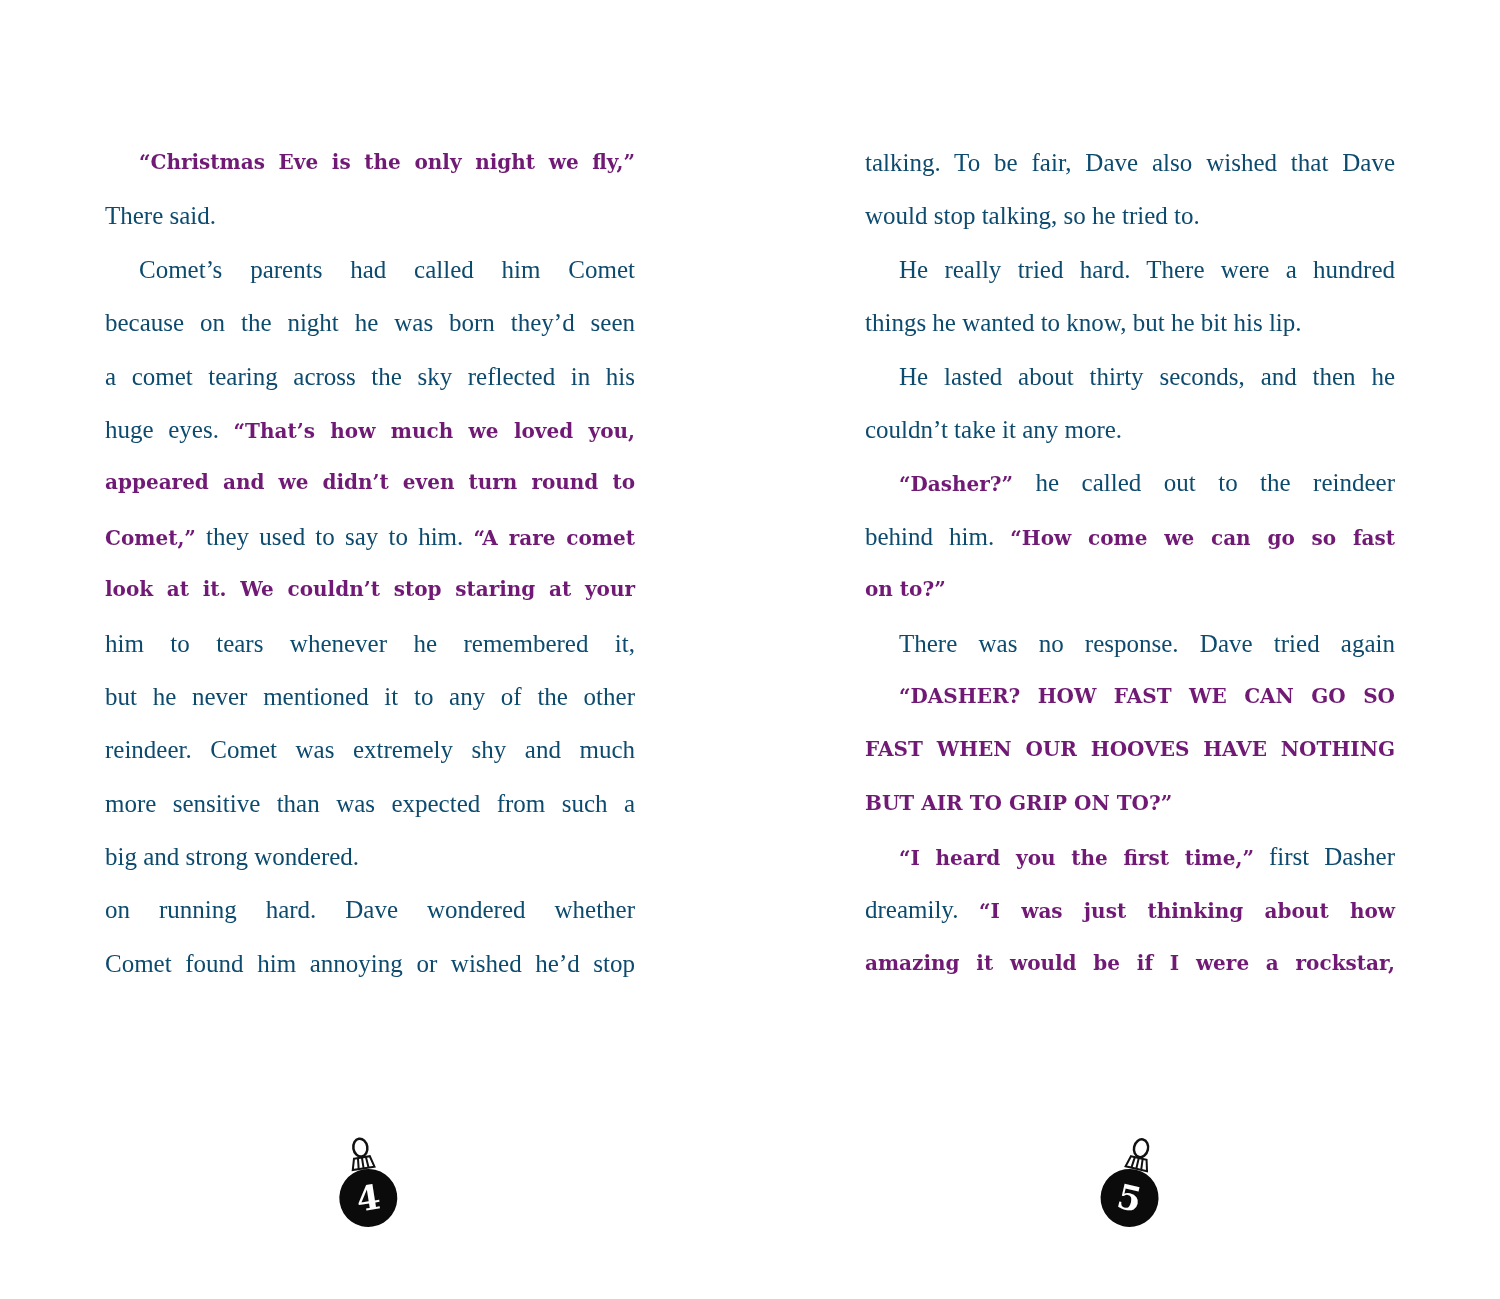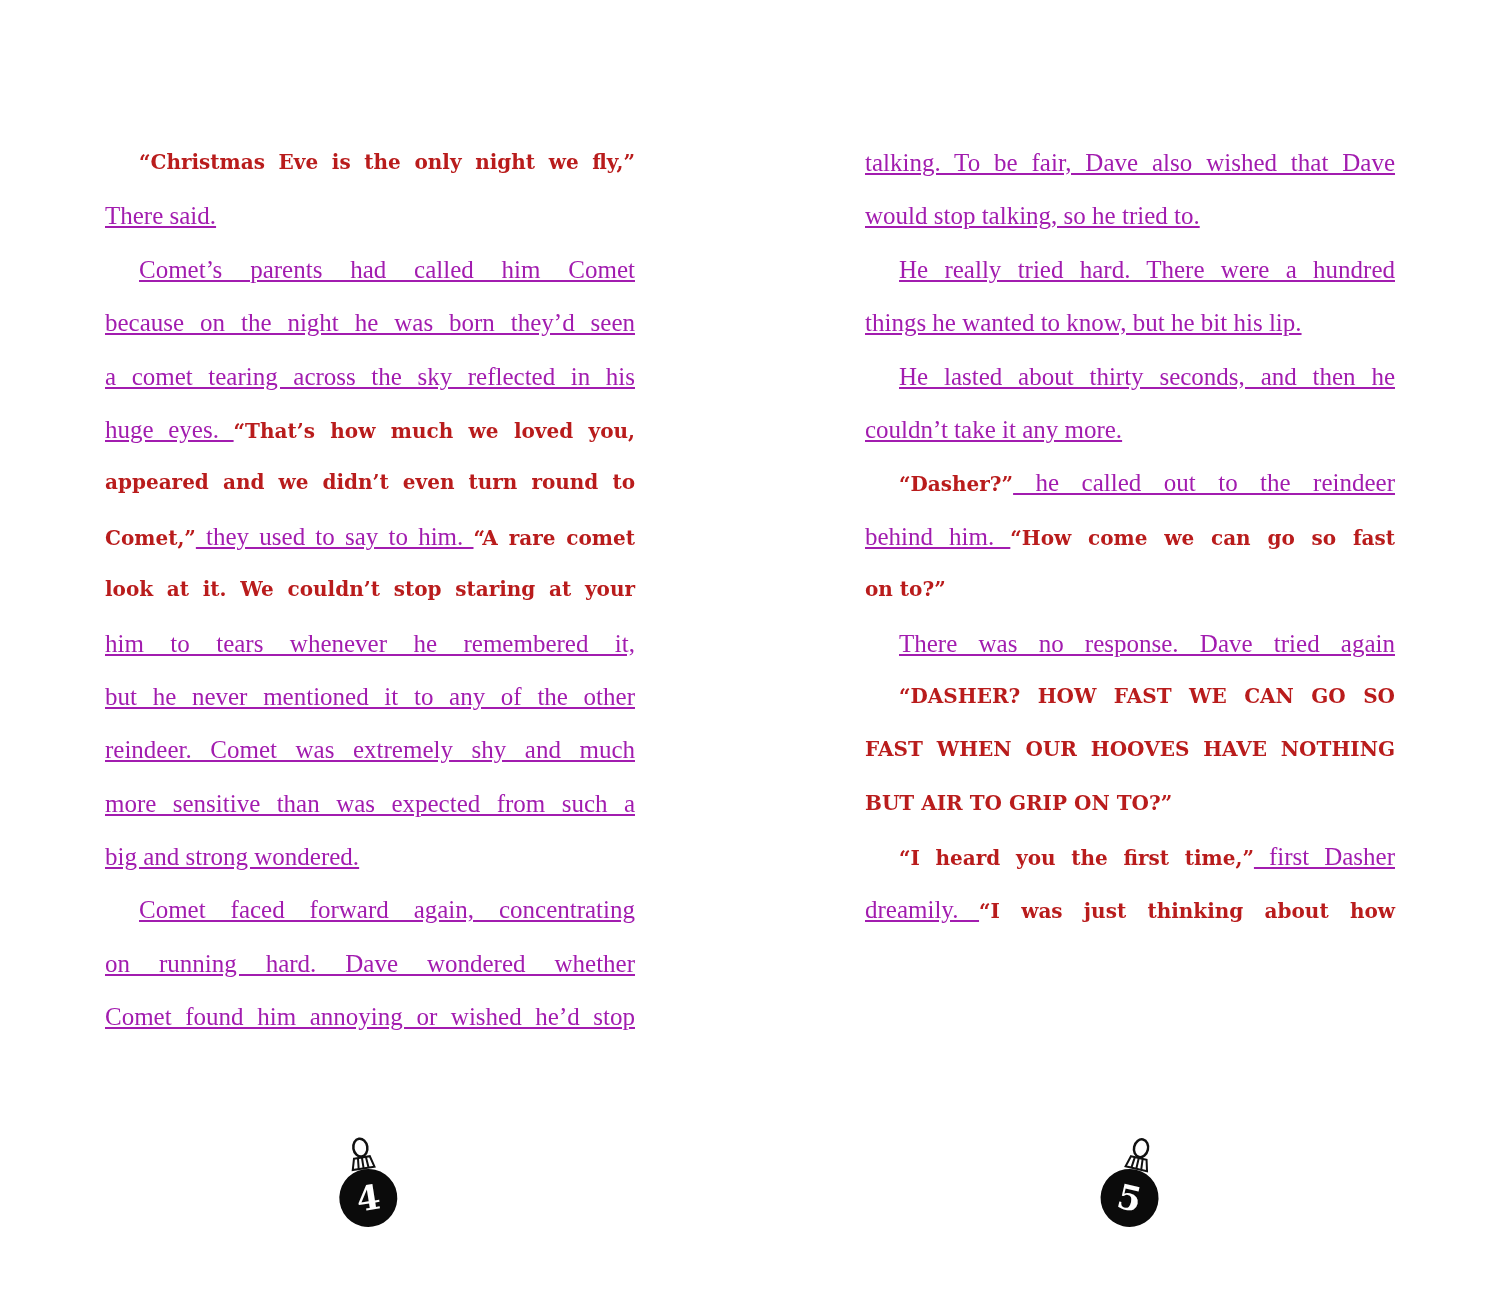--- a/index.html
+++ b/index.html
@@ -31,28 +31,27 @@
   }
   .line.last {
     text-align-last: left;
   }
   .line.indent {
     text-indent: 34px;
   }
   .narration {
     font-family: "Liberation Serif", serif;
     font-size: 25px;
-    color: #a21caf;
-    text-decoration: underline;
+    color: #0c4a6e;
   }
   .dialogue {
     font-family: "DejaVu Serif", serif;
     font-weight: 700;
     font-size: 20px;
-    color: #b91c1c;
+    color: #701a75;
   }
   .ornament {
     position: absolute;
     width: 84px;
     height: 100px;
   }
   #ornament-left  { left: 326px; top: 1136px; }
   #ornament-right { left: 1088px; top: 1136px; }
 </style>
 </head>
@@ -66,41 +65,41 @@
     <div class="line"><span class="narration">a comet tearing across the sky reflected in his</span></div>
     <div class="line"><span class="narration">huge eyes. </span><span class="dialogue">“That’s how much we loved you,</span></div>
     <div class="line"><span class="dialogue">appeared and we didn’t even turn round to</span></div>
     <div class="line"><span class="dialogue">Comet,”</span><span class="narration"> they used to say to him. </span><span class="dialogue">“A rare comet</span></div>
     <div class="line"><span class="dialogue">look at it. We couldn’t stop staring at your</span></div>
     <div class="line"><span class="narration">him to tears whenever he remembered it,</span></div>
     <div class="line"><span class="narration">but he never mentioned it to any of the other</span></div>
     <div class="line"><span class="narration">reindeer. Comet was extremely shy and much</span></div>
     <div class="line"><span class="narration">more sensitive than was expected from such a</span></div>
     <div class="line last"><span class="narration">big and strong wondered.</span></div>
-    <div class="line indent"><span class="narration">Comet faced forward again, concentrating</span></div>
     <div class="line"><span class="narration">on running hard. Dave wondered whether</span></div>
     <div class="line"><span class="narration">Comet found him annoying or wished he’d stop</span></div>
   </div>
 
 <div id="page-right-text" class="page-text">
     <div class="line"><span class="narration">talking. To be fair, Dave also wished that Dave</span></div>
     <div class="line last"><span class="narration">would stop talking, so he tried to.</span></div>
     <div class="line indent"><span class="narration">He really tried hard. There were a hundred</span></div>
     <div class="line last"><span class="narration">things he wanted to know, but he bit his lip.</span></div>
     <div class="line indent"><span class="narration">He lasted about thirty seconds, and then he</span></div>
     <div class="line last"><span class="narration">couldn’t take it any more.</span></div>
     <div class="line indent"><span class="dialogue">“Dasher?”</span><span class="narration"> he called out to the reindeer</span></div>
     <div class="line"><span class="narration">behind him. </span><span class="dialogue">“How come we can go so fast</span></div>
     <div class="line last"><span class="dialogue">on to?”</span></div>
     <div class="line indent"><span class="narration">There was no response. Dave tried again</span></div>
     <div class="line indent"><span class="dialogue">“DASHER? HOW FAST WE CAN GO SO</span></div>
     <div class="line"><span class="dialogue">FAST WHEN OUR HOOVES HAVE NOTHING</span></div>
     <div class="line last"><span class="dialogue">BUT AIR TO GRIP ON TO?”</span></div>
     <div class="line indent"><span class="dialogue">“I heard you the first time,”</span><span class="narration"> first Dasher</span></div>
     <div class="line"><span class="narration">dreamily. </span><span class="dialogue">“I was just thinking about how</span></div>
+    <div class="line"><span class="dialogue">amazing it would be if I were a rockstar,</span></div>
   </div>
 
 <svg id="ornament-left" class="ornament" viewBox="0 0 84 100">
   <g transform="rotate(-9 42 60)">
     <ellipse cx="42" cy="11" rx="7" ry="9" fill="none" stroke="#111111" stroke-width="2.5"></ellipse>
     <path d="M34 21 L50 21 L53 32 L31 32 Z" fill="none" stroke="#111111" stroke-width="2"></path>
     <path d="M38 21 L37 32 M42 21 L42 32 M46 21 L47 32" stroke="#111111" stroke-width="2" fill="none"></path>
     <circle cx="42" cy="62" r="29" fill="#0b0b0b"></circle>
     <text x="42" y="74" text-anchor="middle" font-family="DejaVu Serif, serif" font-size="34" font-weight="bold" fill="#ffffff">4</text>
   </g>

